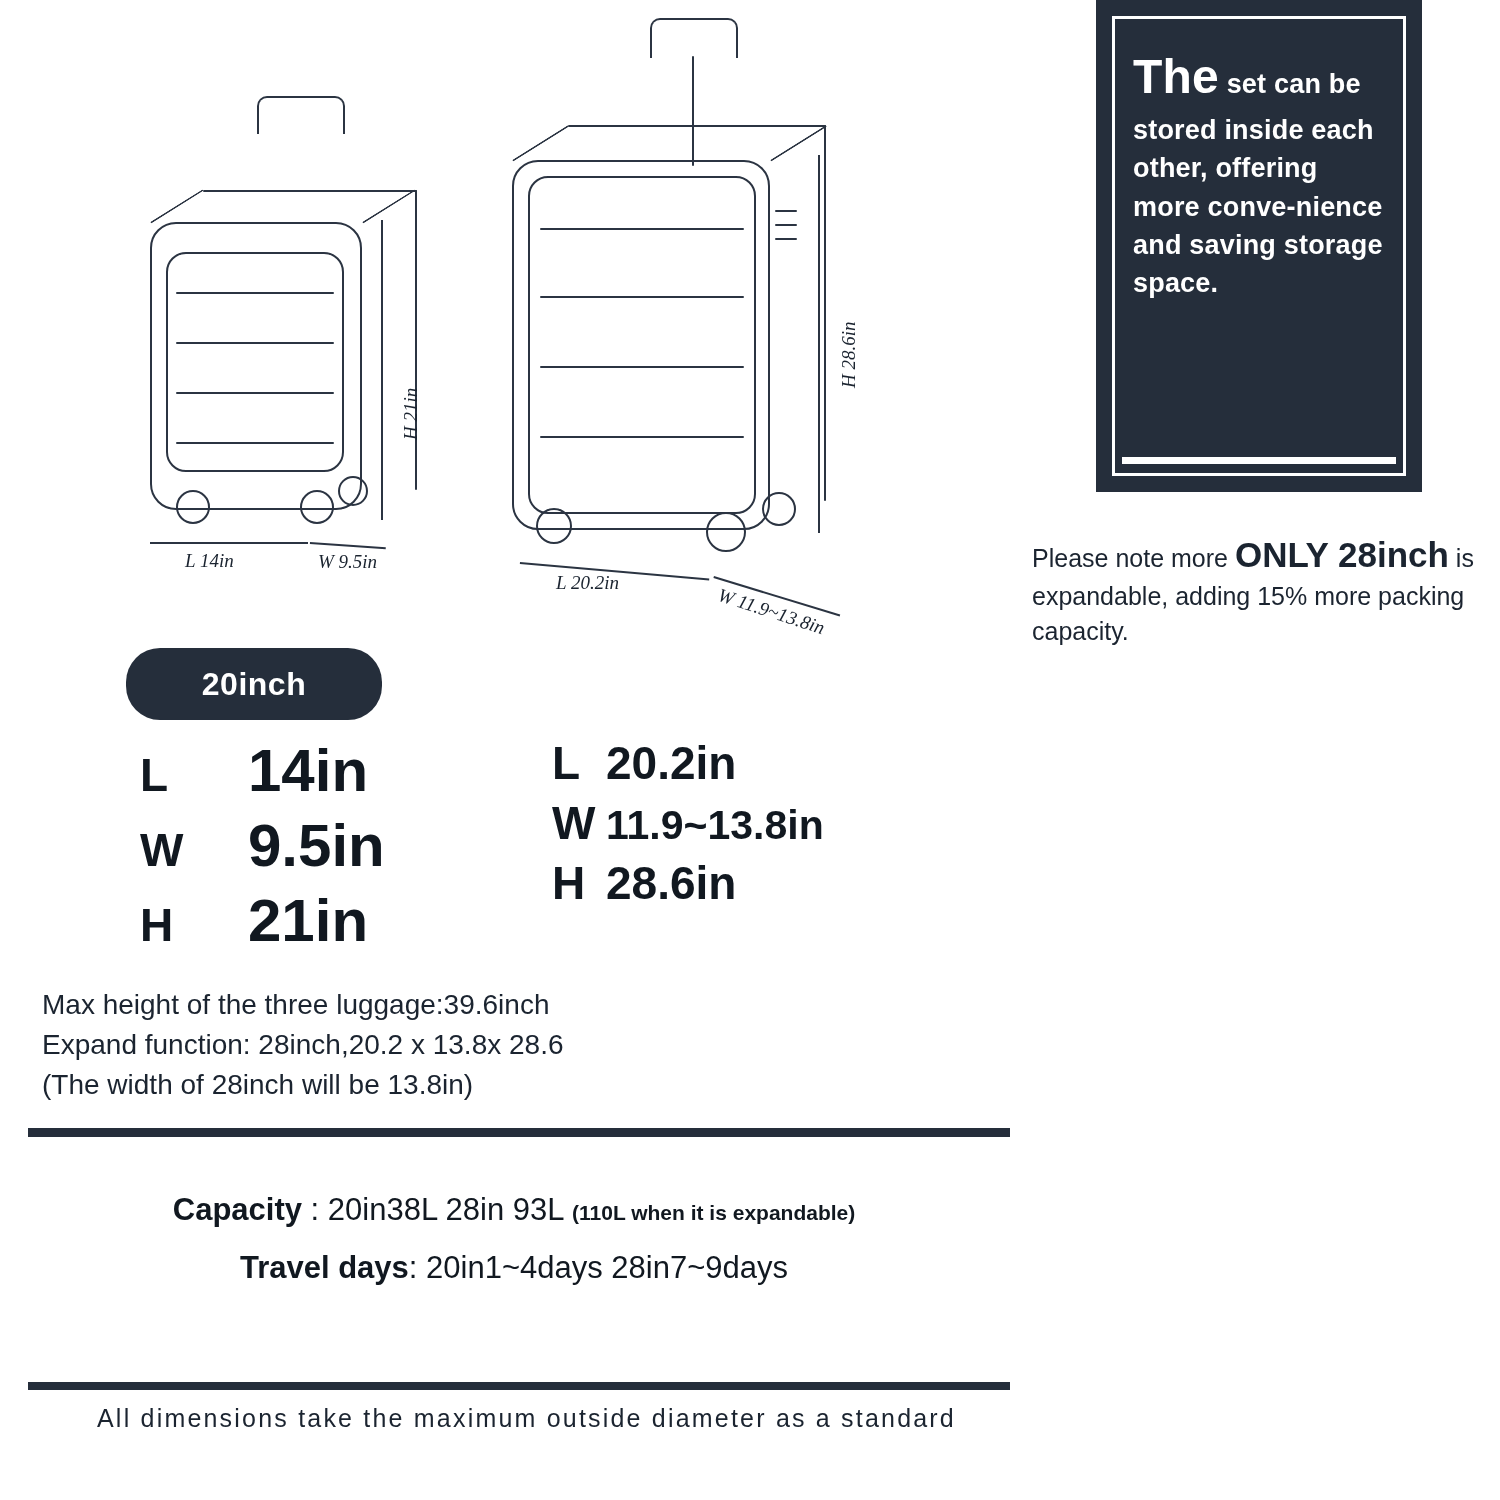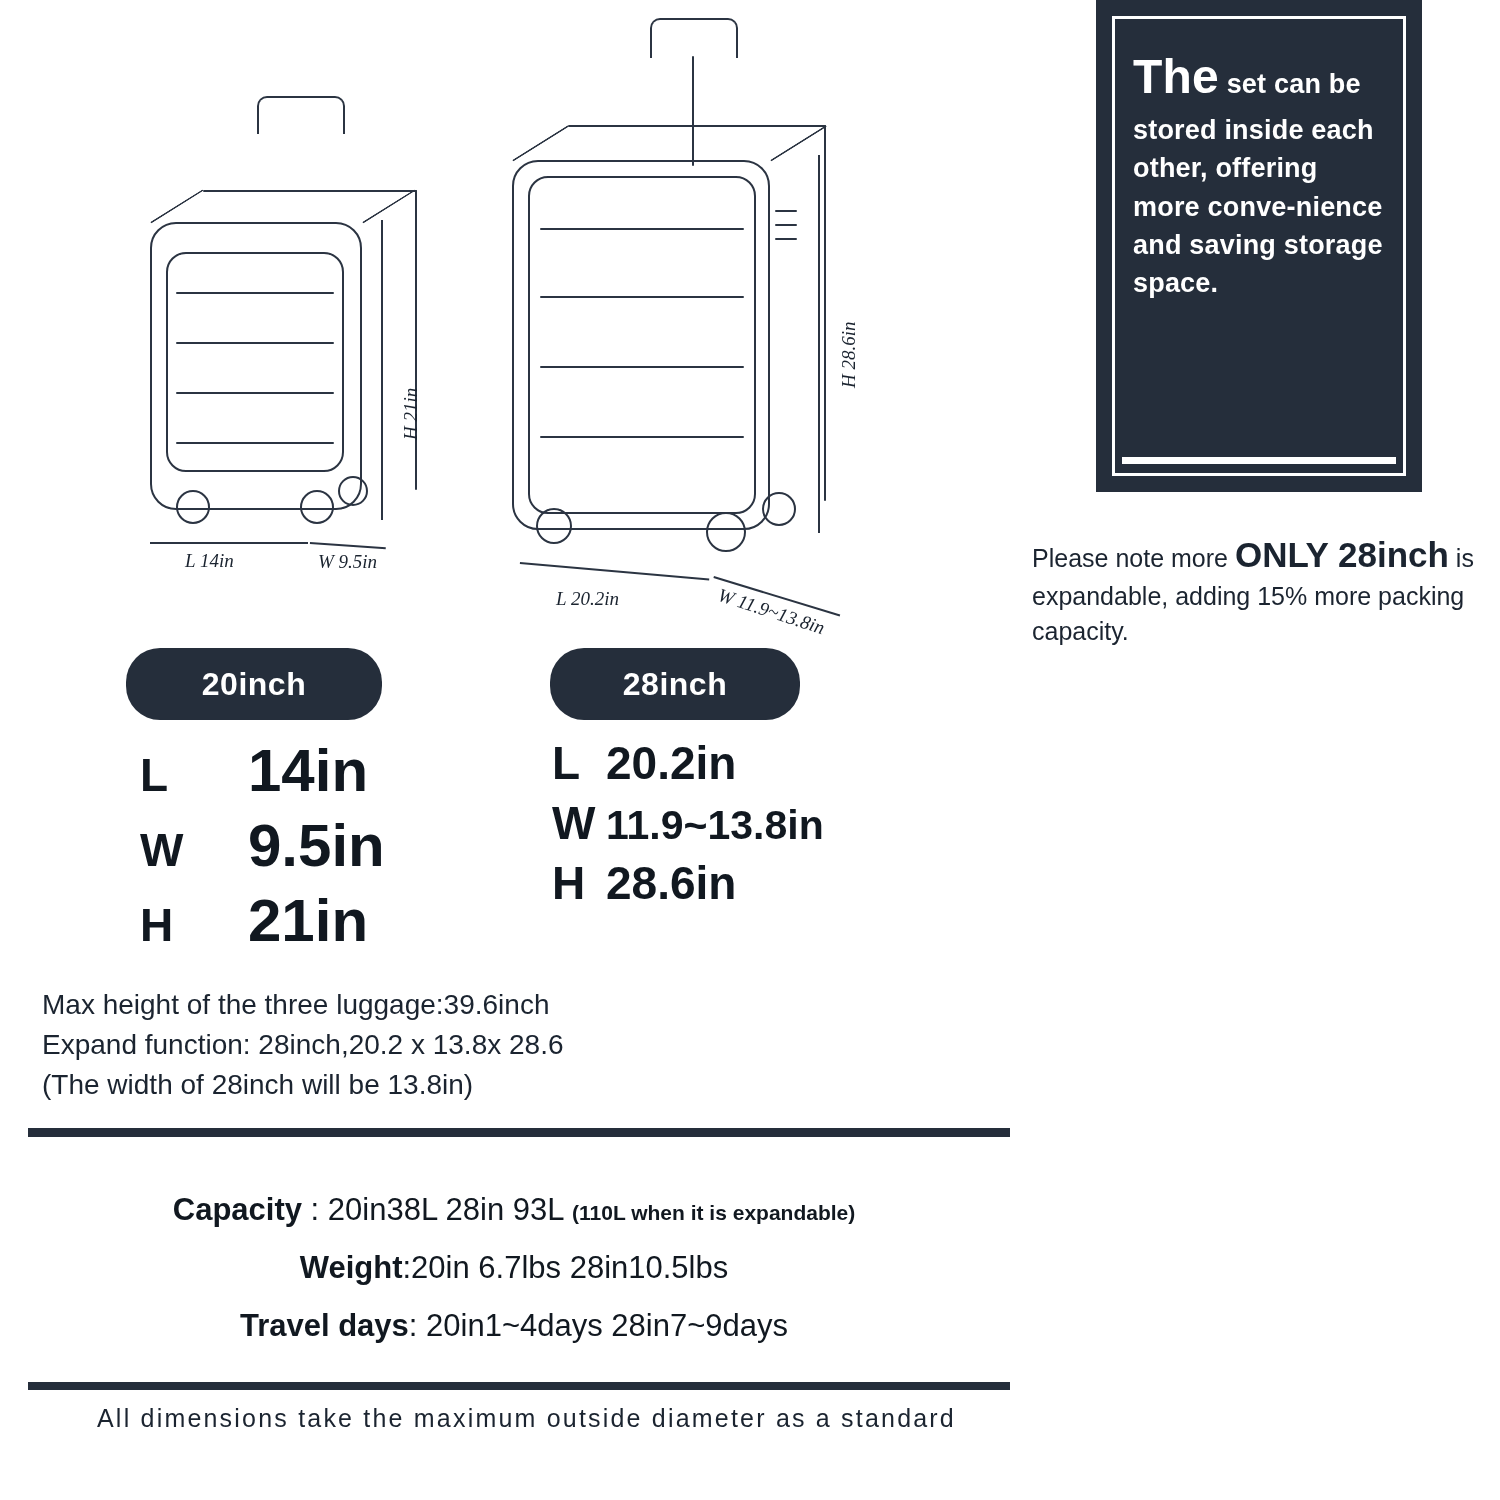--- a/index.html
+++ b/index.html
@@ -268,28 +268,27 @@
       <div class="ribline" style="left:775px;top:224px;width:22px;"></div>
       <div class="ribline" style="left:775px;top:238px;width:22px;"></div>
       <div class="wheel" style="left:536px;top:508px;width:36px;height:36px;"></div>
       <div class="wheel" style="left:706px;top:512px;width:40px;height:40px;"></div>
       <div class="wheel" style="left:762px;top:492px;width:34px;height:34px;"></div>
 
       <div class="dimline" style="left:818px;top:155px;width:2px;height:378px;"></div>
       <div class="dimlabel rot90" style="left:838px;top:388px;">H 28.6in</div>
 
       <div class="dimline" style="left:520px;top:562px;width:190px;height:2px;transform:rotate(5deg);transform-origin:left top;"></div>
-      <div class="dimlabel" style="left:556px;top:588px;">L 20.2in</div>
+      <div class="dimlabel" style="left:556px;top:572px;">L 20.2in</div>
 
       <div class="dimline" style="left:714px;top:576px;width:132px;height:2px;transform:rotate(17deg);transform-origin:left top;"></div>
       <div class="dimlabel rotsm" style="left:722px;top:584px;">W 11.9~13.8in</div>
     </div>
 
     <div class="pill" style="left:126px;top:648px;width:256px;">20inch</div>
-    <div class="pill" style="left:550px;top:648px;width:250px;">28inch</div>
 
     <div class="spec" style="left:140px;top:736px;">
       <div class="row">
         <span class="k">L</span>
         <span class="v">14in</span>
       </div>
       <div class="row">
         <span class="k">W</span>
         <span class="v">9.5in</span>
       </div>
@@ -316,23 +315,20 @@
 
     <div class="notes" style="left:42px;top:985px;width:940px;">Max height of the three luggage:39.6inch
 Expand function: 28inch,20.2 x 13.8x 28.6
 (The width of 28inch will be 13.8in)</div>
 
     <div class="divider" style="left:28px;top:1128px;width:982px;"></div>
 
     <div class="infoblock" style="left:44px;top:1192px;width:940px;text-align:center;">
       <div class="infoline">
         <b>Capacity</b><span> : 20in38L 28in 93L </span><span class="tiny">(110L when it is expandable)</span>
-      </div>
-      <div class="infoline">
-        <b>Weight</b><span>:20in 6.7lbs 28in10.5lbs</span>
       </div>
       <div class="infoline">
         <b>Travel days</b><span>: 20in1~4days 28in7~9days</span>
       </div>
     </div>
 
     <div class="divider" style="left:28px;top:1382px;width:982px;height:8px;"></div>
 
     <div class="footer" style="left:57px;top:1404px;margin-left:40px;">All dimensions take the maximum outside diameter as a standard</div>
   </div>

